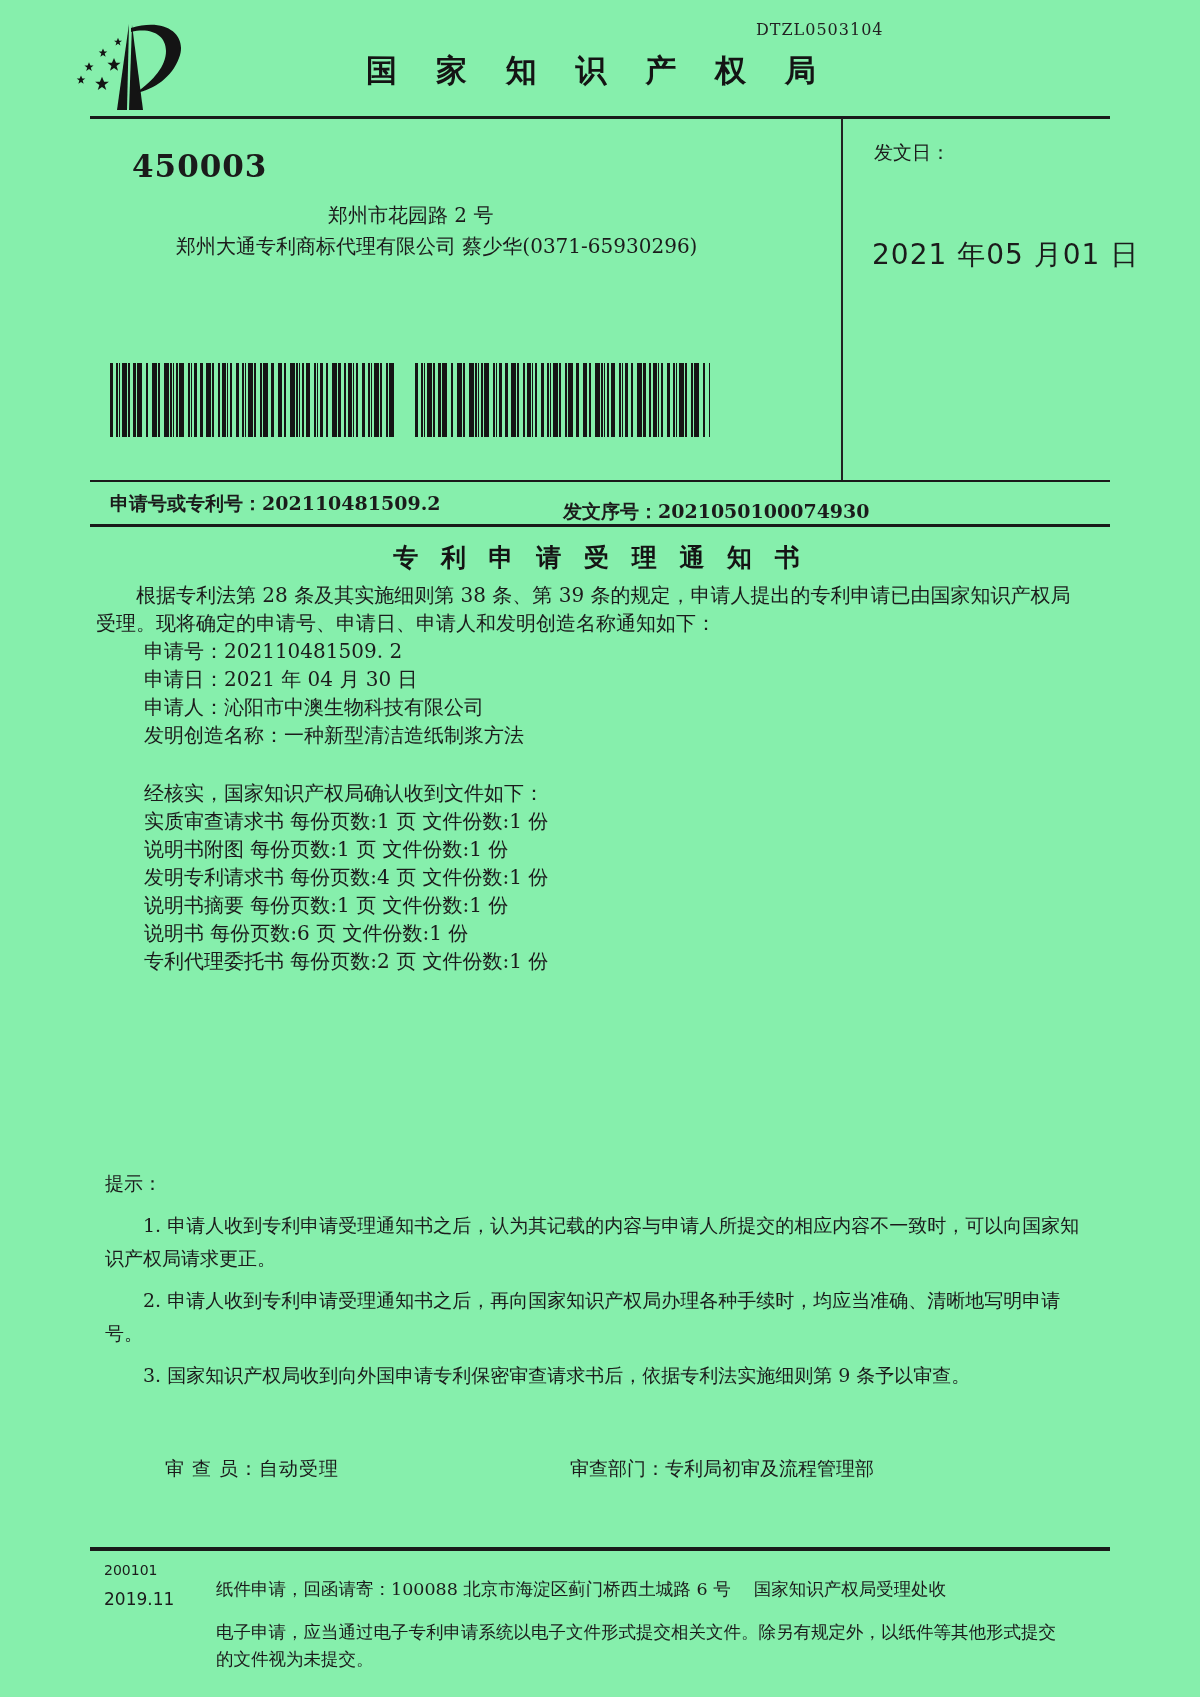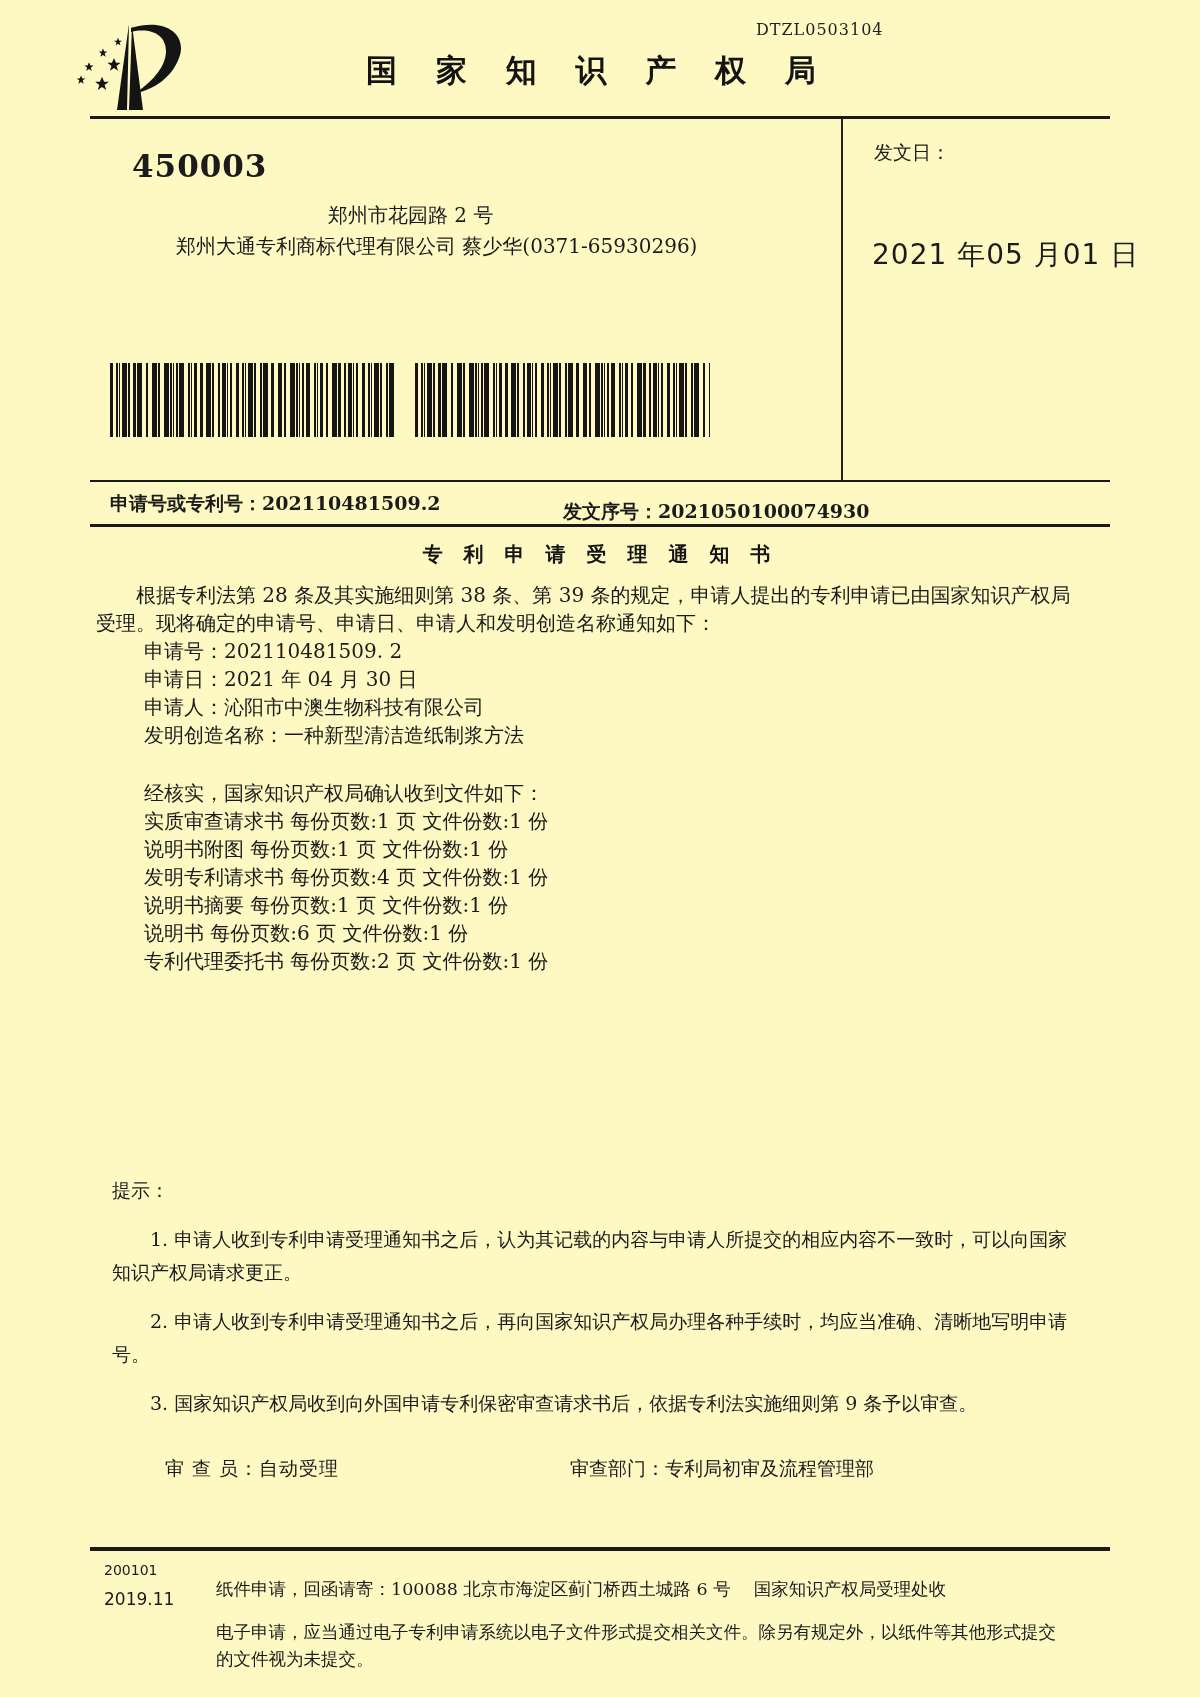--- a/index.html
+++ b/index.html
@@ -1,20 +1,20 @@
 <!DOCTYPE html>
 <html><head>
 <meta charset="utf-8">
 <style>
   html,body{margin:0;padding:0;background:#e8e8e8;}
   .page{
     position:relative;
     width:1200px;height:1697px;
     margin:0 auto;
-    background:#fef9c3;
+    background:#86efac;
     color:#1b1b1b;
     font-family:"DejaVu Serif","Liberation Serif",serif;
     overflow:hidden;
   }
   .abs{position:absolute;}
   
   .logo{left:72px;top:22px;width:132px;height:96px;}
   .doc-code{left:756px;top:20px;font-size:16px;letter-spacing:1px;color:#222;}
   .header-title{
     left:0;right:4px;top:50px;text-align:center;
@@ -42,30 +42,30 @@
   }
   .barcode-left{left:110px;width:285px;}
   .barcode-right{left:415px;width:295px;}
   
   .ref-row{left:110px;top:491px;width:1000px;font-size:19px;font-weight:bold;}
   .ref-serial{position:absolute;left:453px;top:8px;}
   .ref-rule{left:90px;top:524px;width:1020px;height:3px;}
   
   .notice-title{
     left:0;right:0;top:541px;text-align:center;
-    font-size:20px;font-weight:bold;letter-spacing:7px;color:#141414;
+    font-size:25px;font-weight:bold;letter-spacing:7px;color:#141414;
   }
   .body-block{left:96px;top:581px;width:990px;font-size:20px;line-height:28px;}
   .body-block p{margin:0;}
   .intro{text-indent:2em;}
   .indented{padding-left:48px;}
   .spacer{height:30px;}
   
   .tips{left:96px;top:1158px;width:1005px;font-size:19px;line-height:33px;}
-  .tips p{margin:16px;}
+  .tips p{margin:9px;}
   .tip{text-indent:2em;}
   
   .signoff{left:0;top:1456px;width:1200px;font-size:19px;}
   .examiner{position:absolute;left:165px;top:0;letter-spacing:1px;}
   .department{position:absolute;left:570px;top:0;}
   
   .footer-rule{left:90px;top:1547px;width:1020px;height:4px;}
   .form-no{left:104px;top:1562px;font-size:14px;font-family:"DejaVu Sans","Liberation Sans",sans-serif;}
   .form-date{left:104px;top:1589px;font-size:17px;font-family:"DejaVu Sans","Liberation Sans",sans-serif;}
   .footer-text{left:200px;top:1560px;width:880px;font-size:17.5px;line-height:27px;}

